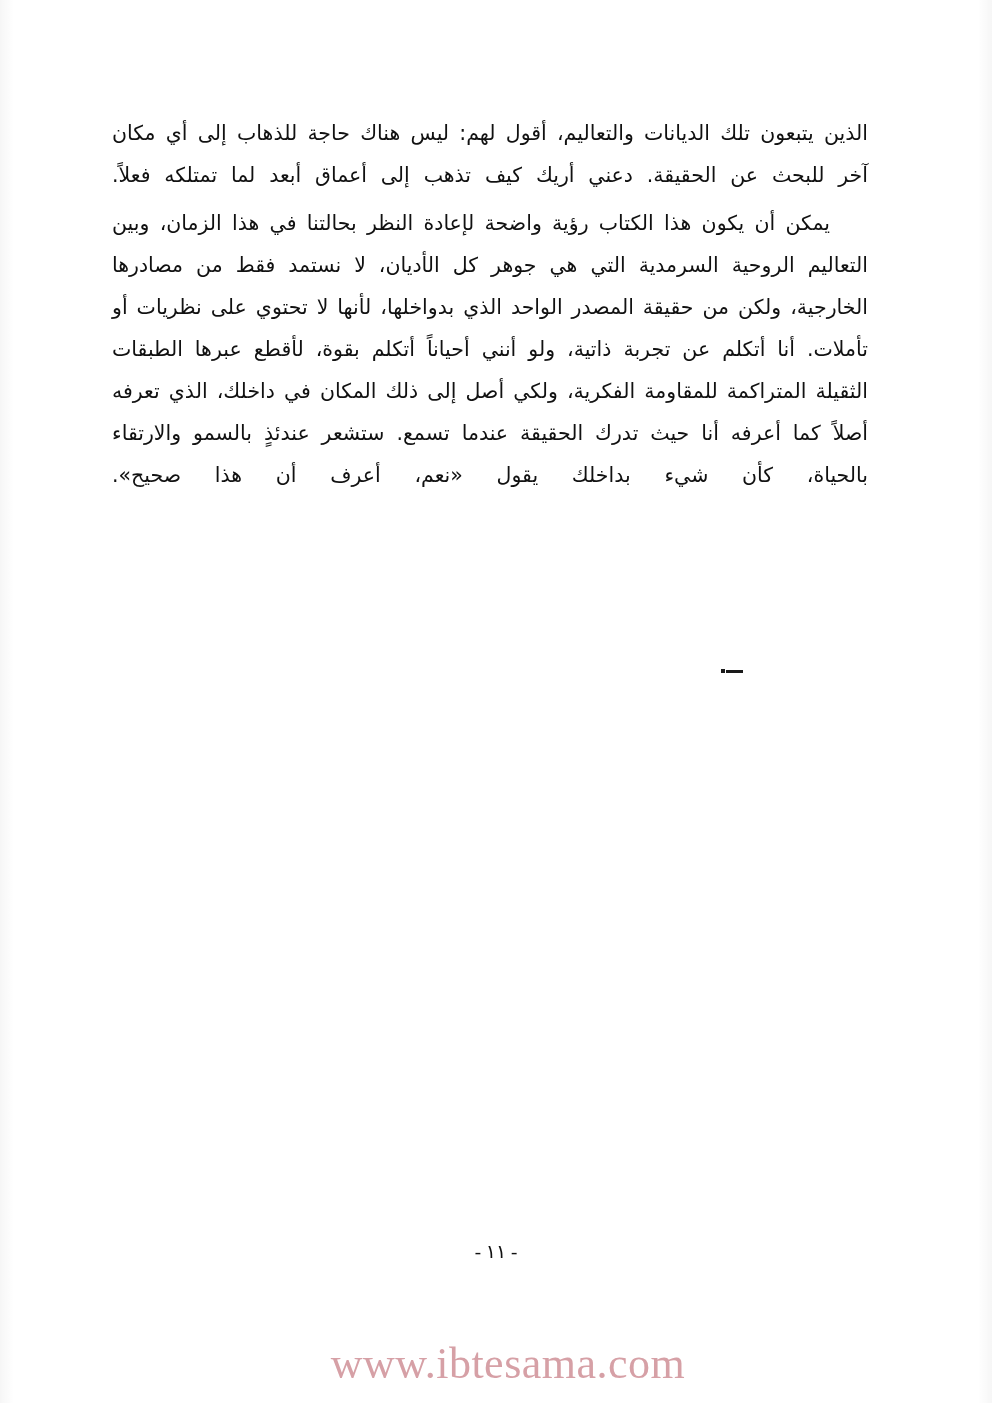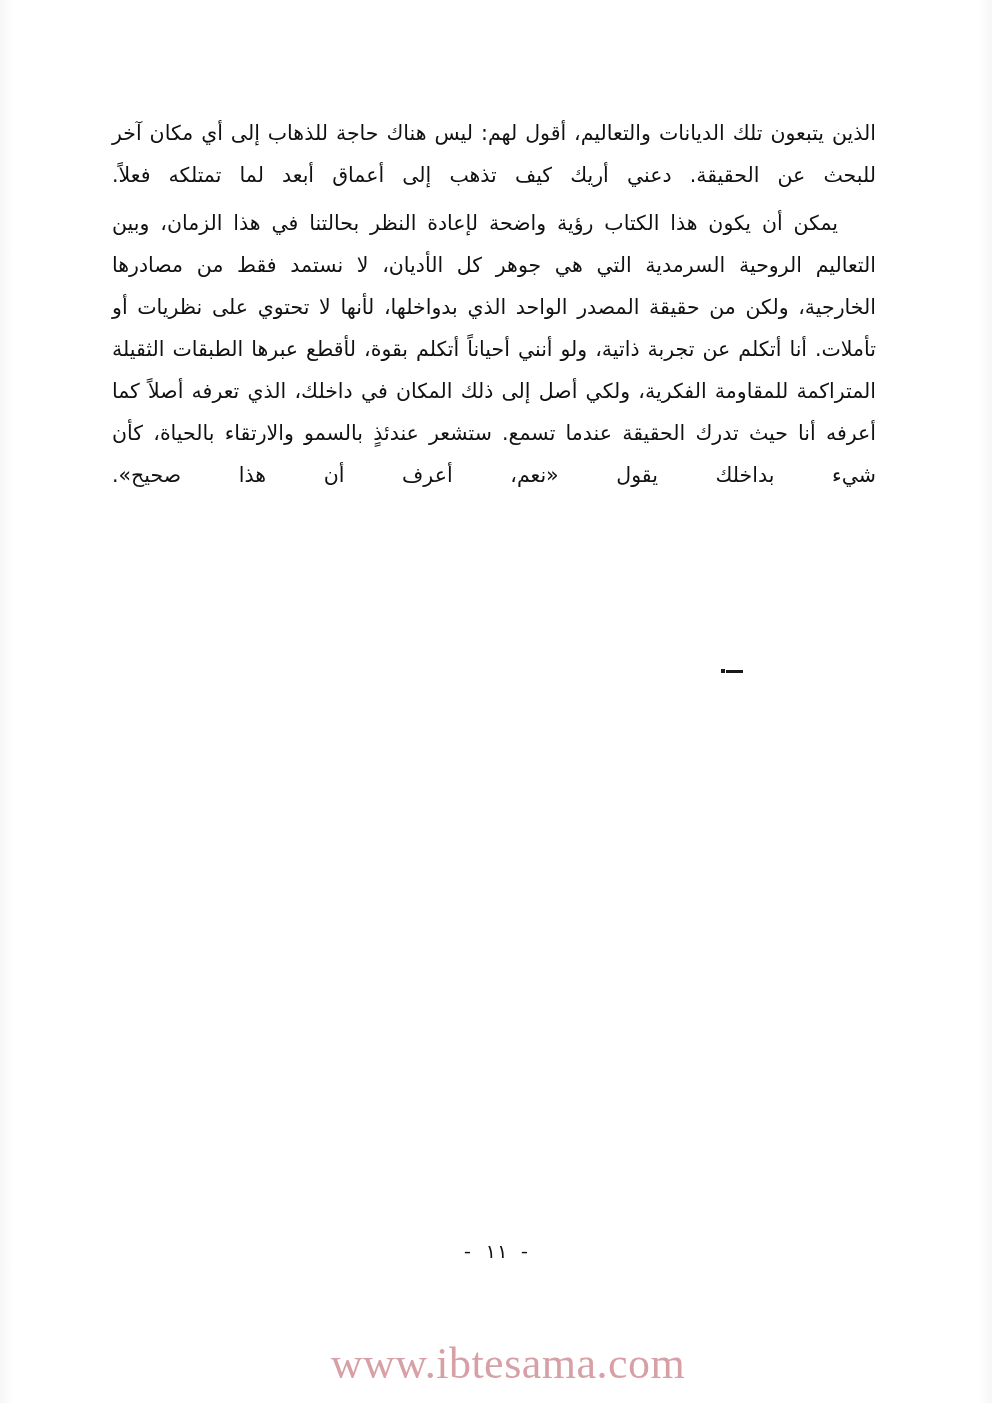--- a/index.html
+++ b/index.html
@@ -35,21 +35,21 @@
     position: absolute;
     top: 112px;
     right: 112px;
     left: 112px;
     direction: rtl;
     text-align: justify;
     text-align-last: justify;
   }
 
   p.body-par {
-    margin: 0 4px 6px 0;
+    margin: 0 12px 6px 0;
     font-family: "DejaVu Sans", sans-serif;
     font-size: 20.5px;
     line-height: 42px;
     color: #111111;
     letter-spacing: 0.2px;
     word-spacing: 1px;
     text-align: justify;
     text-align-last: justify;
     -webkit-font-smoothing: none;
   }
@@ -75,21 +75,21 @@
     height: 4px;
     background: #1a1a1a;
   }
 
   .page-number {
     position: absolute;
     left: 0;
     right: 0;
     top: 1240px;
     text-align: center;
-    font-family: Liberation Mono, monospace;
+    font-family: Liberation Serif, serif;
     font-size: 19px;
     color: #111111;
     direction: rtl;
     letter-spacing: 2px;
   }
 
   .watermark {
     position: absolute;
     left: 0;
     right: 0;

